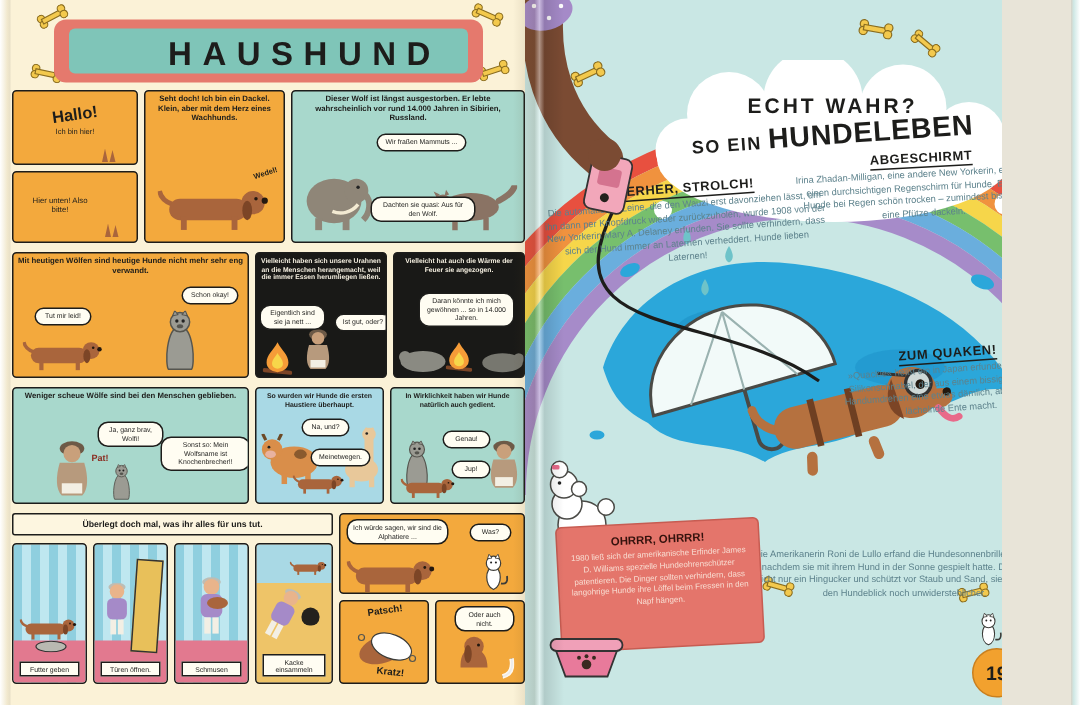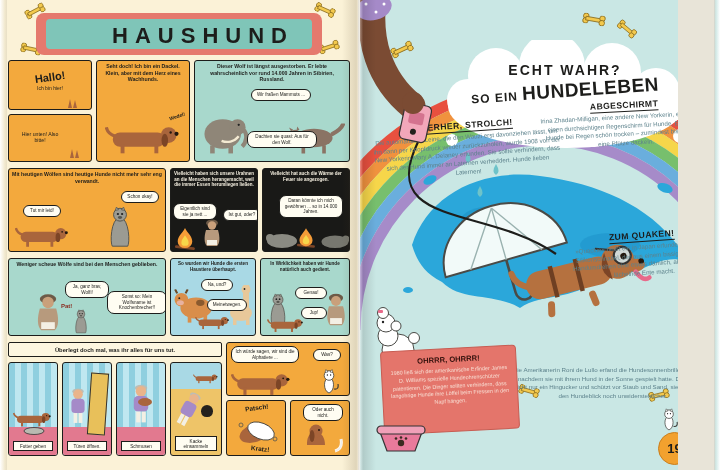--- a/index.html
+++ b/index.html
@@ -1,19 +1,19 @@
 <!DOCTYPE html>
 <html><head>
 <meta charset="utf-8">
 <style>
   html,body{margin:0;padding:0;background:#d8d4c8;font-family:"Liberation Sans",sans-serif;}
   .spread{position:relative;width:720px;height:470px;overflow:hidden;background:#e8e4d8;}
   .page{position:absolute;top:0;height:470px;}
   .page-left{left:0;width:358px;background:#fbf2d7;}
-  .page-right{left:360px;width:318px;background:#c9e7e4;overflow:hidden;}
+  .page-right{left:350px;width:318px;background:#c9e7e4;overflow:hidden;}
   .gutter{position:absolute;top:0;left:342px;width:34px;height:470px;z-index:40;pointer-events:none;
     background:linear-gradient(90deg,rgba(0,0,0,0) 0%,rgba(80,60,30,.16) 42%,rgba(255,255,255,.4) 52%,rgba(0,0,0,.12) 62%,rgba(0,0,0,0) 100%);}
   .edge-l{position:absolute;top:0;left:0;width:7px;height:470px;z-index:41;background:linear-gradient(90deg,#fff,#f1e8cd 70%,rgba(0,0,0,.08));}
   .edge-r{position:absolute;top:0;right:0;width:6px;height:470px;z-index:41;background:linear-gradient(270deg,#fff,#cfe8e5 70%,rgba(0,0,0,.08));}
 
   
   .banner{position:absolute;left:36px;top:13px;width:286px;height:42px;background:#e5796d;border-radius:8px;z-index:5;}
   .banner-inner{position:absolute;inset:6px 10px;background:#7fc5b8;border-radius:4px;display:flex;align-items:flex-end;justify-content:center;padding-left:48px;}
   .banner h1{margin:0;font-size:22px;font-weight:900;letter-spacing:7px;color:#1d1d1b;}
   .panel{position:absolute;border:1.6px solid #1d1d1b;border-radius:3px;overflow:hidden;box-sizing:border-box;}

